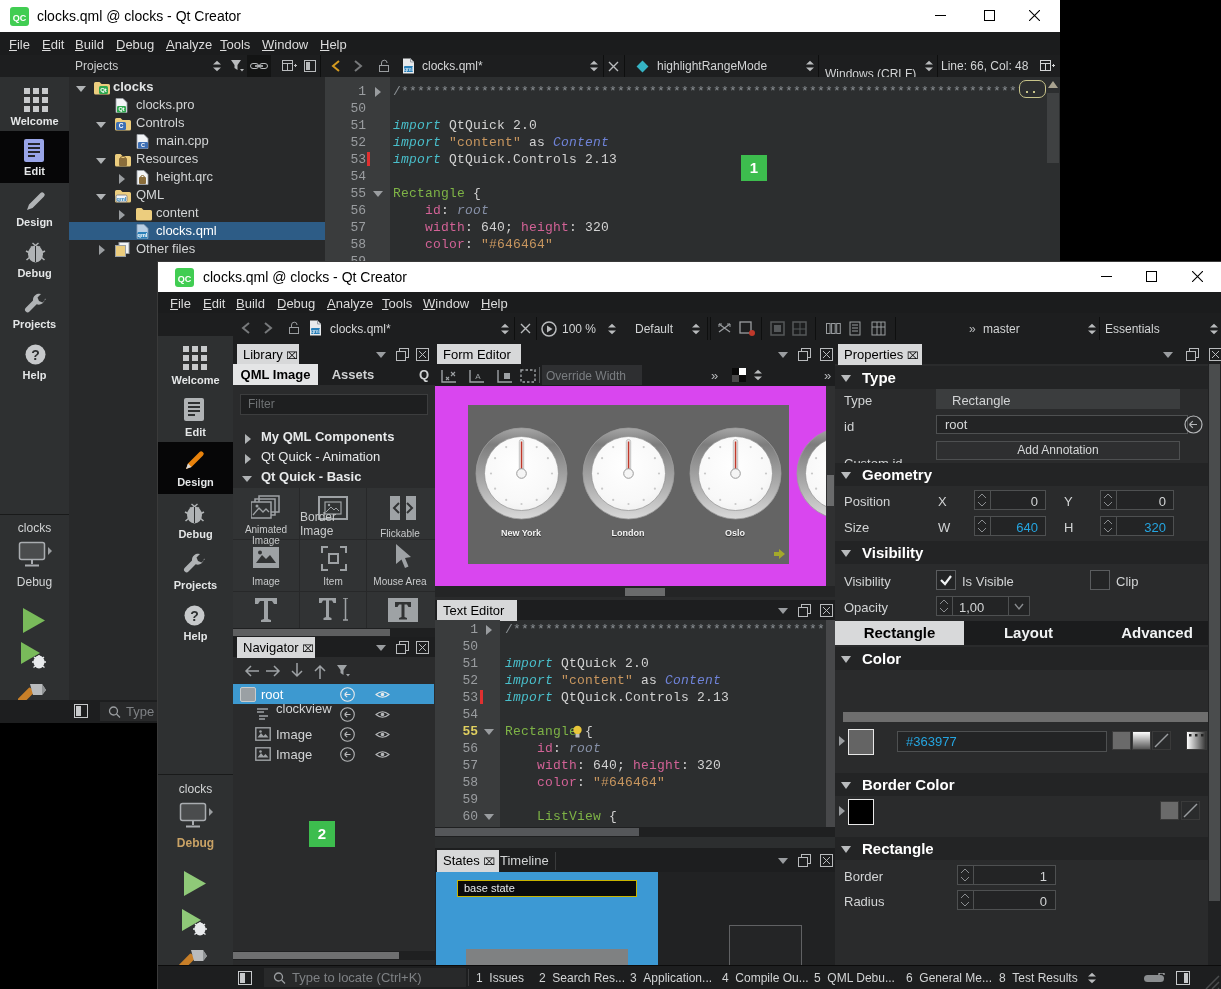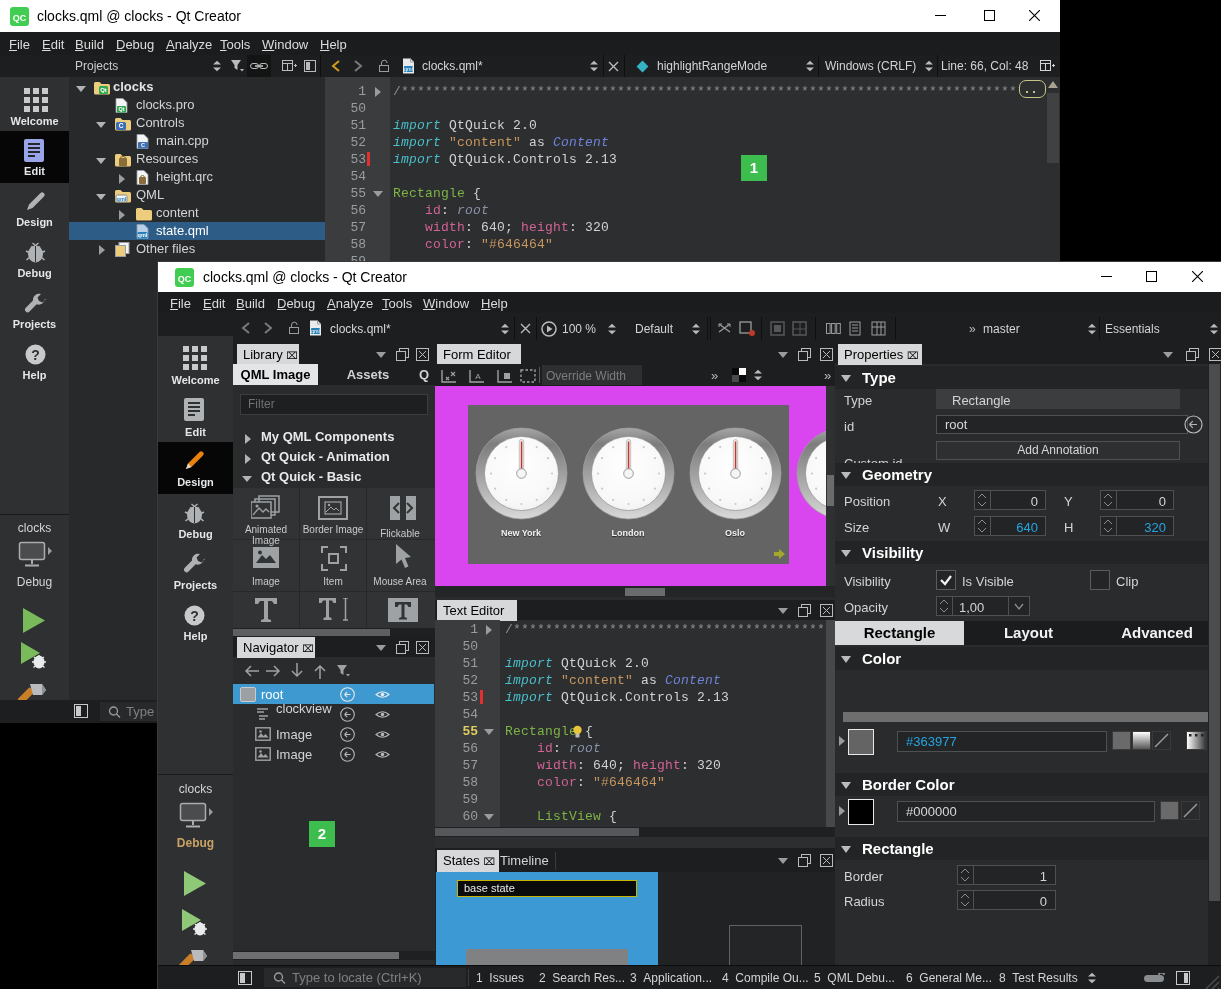--- a/index.html
+++ b/index.html
@@ -100,21 +100,21 @@
   <div class="a" style="left:624px;top:0;width:1px;height:22px;background:#0e0f0f"></div>
   <svg class="a" style="left:636px;top:5px" width="13" height="13">
         <rect x="2.3" y="2.3" width="8.4" height="8.4" fill="#35b3c4" transform="rotate(45 6.5 6.5)"></rect>
       </svg>
   <div class="a" style="left:657px;top:4px;font-size:12px;color:#d2d4d5">highlightRangeMode</div>
   <svg class="a" style="left:805px;top:5px" width="10" height="12">
         <path d="M1 4.6 L5 .8 L9 4.6 Z" fill="#b9bbbd"></path>
         <path d="M1 7.4 L5 11.2 L9 7.4 Z" fill="#b9bbbd"></path>
       </svg>
   <div class="a" style="left:818px;top:0;width:1px;height:22px;background:#0e0f0f"></div>
-  <div class="a" style="left:825px;top:4px;font-size:12px;color:#d2d4d5">Windows (CRLF)</div>
+  <div class="a" style="left:825px;top:12px;font-size:12px;color:#d2d4d5">Windows (CRLF)</div>
   <svg class="a" style="left:924px;top:5px" width="10" height="12">
         <path d="M1 4.6 L5 .8 L9 4.6 Z" fill="#b9bbbd"></path>
         <path d="M1 7.4 L5 11.2 L9 7.4 Z" fill="#b9bbbd"></path>
       </svg>
   <div class="a" style="left:937px;top:0;width:1px;height:22px;background:#0e0f0f"></div>
   <div class="a" style="left:941px;top:4px;font-size:12px;color:#d2d4d5">Line: 66, Col: 48</div>
   <svg class="a" style="left:1040px;top:5px" width="15" height="12">
         <rect x="0.5" y="0.5" width="10" height="10" fill="none" stroke="#d2d4d5"></rect>
         <path d="M0.5 3.5 H10.5 M5.5 3.5 V10.5" stroke="#d2d4d5" fill="none"></path>
         <path d="M12 5.5 H15 M13.5 4 V7" stroke="#d2d4d5"></path>
@@ -253,21 +253,21 @@
   <svg class="a" style="left:67px;top:130px" width="16" height="14">
         <path d="M0 2.5 a1.5 1.5 0 0 1 1.5 -1.5 H5.5 L7.5 3 H14.5 A1.5 1.5 0 0 1 16 4.5 V12 A1.5 1.5 0 0 1 14.5 13.5 H1.5 A1.5 1.5 0 0 1 0 12 Z" fill="#eccd7e"></path>
       </svg>
   <div class="a lbl" style="left:87px;top:128px">content</div>
   <div class="a" style="left:0;top:145px;width:256px;height:18px;background:#2d5c86"></div>
   <svg class="a" style="left:67px;top:147px" width="13" height="15">
         <path d="M1 .5 H8 L12 4.5 V14.5 H1 Z" fill="#b8cfe5" stroke="#8aa0b6" stroke-width=".8"></path>
         <rect x="1.5" y="8" width="10" height="6.5" rx="1.2" fill="#2980b9"></rect>
         <text x="6.5" y="13.2" font-size="5.5" font-weight="bold" text-anchor="middle" fill="#fff">qml</text>
       </svg>
-  <div class="a lbl" style="left:87px;top:146px;color:#fff">state.qml</div>
+  <div class="a lbl" style="left:87px;top:146px;color:#fff">clocks.qml</div>
   <svg class="a" style="left:29px;top:168px" width="8" height="10">
         <path d="M1 0 L7 5 L1 10 Z" fill="#9a9da0"></path>
       </svg>
   <svg class="a" style="left:46px;top:165px" width="15" height="15">
         <rect x="4" y="0.5" width="10" height="11" fill="#f2f4f6" stroke="#9aa0a6"></rect>
         <rect x="0.5" y="3.5" width="10" height="11" fill="#eccd7e" stroke="#9aa0a6"></rect>
       </svg>
   <div class="a lbl" style="left:67px;top:164px">Other files</div>
  </div>
 
@@ -523,34 +523,34 @@
         <rect x="3.5" y="0.5" width="9" height="9" fill="none" stroke="#b9bbbd"></rect>
         <rect x="0.5" y="3.5" width="9" height="9" fill="#1d1e1f" stroke="#b9bbbd"></rect>
       </svg>
   <svg class="a" style="left:183px;top:4px" width="13" height="13">
         <rect x="0.5" y="0.5" width="12" height="12" fill="none" stroke="#b9bbbd"></rect>
         <path d="M3 3 L10 10 M10 3 L3 10" stroke="#b9bbbd"></path>
       </svg>
 
   <div class="a" style="left:0;top:20px;width:202px;height:21px;background:#1d1e1f"></div>
   <div class="a" style="left:0;top:20px;width:85px;height:21px;background:#e4e5e6;color:#000;font-size:13px;font-weight:bold;text-align:center;line-height:21px">QML Image</div>
-  <div class="a" style="left:95px;top:20px;width:80px;height:21px;color:#d0d2d3;font-size:13px;font-weight:bold;text-align:center;line-height:21px">Assets</div>
+  <div class="a" style="left:80px;top:20px;width:80px;height:21px;color:#d0d2d3;font-size:13px;font-weight:bold;text-align:center;line-height:21px">Assets</div>
   <div class="a" style="left:186px;top:20px;width:16px;height:21px;color:#d0d2d3;font-size:13px;font-weight:bold;line-height:21px">Q</div>
 
   <div class="a" style="left:7px;top:50px;width:186px;height:19px;background:#1e1f20;border:1px solid #3c3d3e"></div>
   <div class="a" style="left:15px;top:53px;font-size:12px;color:#6e7173">Filter</div>
 
   <svg class="a" style="left:11px;top:90px" width="8" height="10">
         <path d="M1 0 L7 5 L1 10 Z" fill="#b0b3b5"></path>
       </svg>
   <div class="a" style="left:28px;top:85px;font-size:13px;font-weight:bold;color:#e8eaeb">My QML Components</div>
   <svg class="a" style="left:11px;top:110px" width="8" height="10">
         <path d="M1 0 L7 5 L1 10 Z" fill="#b0b3b5"></path>
       </svg>
-  <div class="a" style="left:28px;top:105px;font-size:13px;font-weight:bold;color:#e8eaeb">Qt Quick - Animation</div>
+  <div class="a" style="left:28px;top:105px;font-size:13px;font-weight:normal;color:#e8eaeb">Qt Quick - Animation</div>
   <svg class="a" style="left:9px;top:131px" width="10" height="8">
         <path d="M0 1 L10 1 L5 7 Z" fill="#b0b3b5"></path>
       </svg>
   <div class="a" style="left:28px;top:125px;font-size:13px;font-weight:bold;color:#e8eaeb">Qt Quick - Basic</div>
 
   <div class="a" style="left:0;top:144px;width:202px;height:140px;background:#313334">
    <div class="a" style="left:66px;top:0;width:1px;height:140px;background:#272829"></div>
    <div class="a" style="left:133px;top:0;width:1px;height:140px;background:#272829"></div>
    <div class="a" style="left:0;top:51px;width:202px;height:1px;background:#272829"></div>
    <div class="a" style="left:0;top:103px;width:202px;height:1px;background:#272829"></div>
@@ -562,21 +562,21 @@
           <path d="M2 21 L8 14 L12 18 L15 15 L18 18" fill="none" stroke="#9ea2a5" stroke-width="1.3"></path>
           <circle cx="6" cy="12" r="1.5" fill="#9ea2a5"></circle>
         </svg>
    <div class="a" style="left:0;top:36px;width:66px;text-align:center;font-size:10px;color:#c9cbcc">Animated<br>Image</div>
    <svg class="a" style="left:85px;top:8px" width="30" height="24">
           <rect x="1" y="1" width="28" height="22" fill="none" stroke="#9ea2a5" stroke-width="2"></rect>
           <rect x="7" y="6" width="16" height="12" fill="none" stroke="#9ea2a5" stroke-width="1.2"></rect>
           <path d="M8 16 L13 11 L16 14 L18 12 L21 15" fill="none" stroke="#9ea2a5"></path>
           <circle cx="11" cy="9" r="1.2" fill="#9ea2a5"></circle>
         </svg>
-   <div class="a" style="left:67px;top:36px;width:66px;text-align:center;font-size:10px;color:#c9cbcc">Border Image</div>
+   <div class="a" style="left:67px;top:22px;width:66px;font-size:12px;color:#c9cbcc">Border Image</div>
    <svg class="a" style="left:157px;top:6px" width="26" height="28">
           <rect x="0" y="2" width="10" height="24" fill="#9ea2a5"></rect>
           <rect x="16" y="2" width="10" height="24" fill="#9ea2a5"></rect>
           <path d="M9 9 L4 14 L9 19 M17 9 L22 14 L17 19" stroke="#313334" stroke-width="2" fill="none"></path>
         </svg>
    <div class="a" style="left:134px;top:40px;width:66px;text-align:center;font-size:10px;color:#c9cbcc">Flickable</div>
 
    <svg class="a" style="left:19px;top:58px" width="28" height="24">
           <rect x="1" y="1" width="26" height="21" fill="#9ea2a5"></rect>
           <path d="M4 17 L10 9 L14 13 L18 9 L24 17 Z" fill="#313334"></path>
@@ -1042,21 +1042,20 @@
         </svg></div>
   <div class="a" style="left:0;top:429px;width:373px;height:23px;background:#232425"></div>
   <svg class="a" style="left:6px;top:438px" width="10" height="7">
         <path d="M0 0 L10 0 L5 7 Z" fill="#b9bbbd"></path>
       </svg>
   <div class="a hdr" style="left:27px;top:432px">Border Color</div>
   <svg class="a" style="left:3px;top:462px" width="8" height="10">
         <path d="M1 0 L7 5 L1 10 Z" fill="#9a9da0"></path>
       </svg>
   <div class="a" style="left:13px;top:455px;width:24px;height:24px;background:#000;border:1px solid #e8e8e8"></div>
-  <div class="a fld" style="left:62px;top:457px;width:248px;height:17px;padding:2px 0 0 8px">#000000</div>
   <div class="a" style="left:325px;top:457px;width:17px;height:17px;background:#6a6a6a;border:1px solid #3a3a3a"></div>
   <div class="a" style="left:346px;top:457px;width:17px;height:17px;background:#2a2b2c;border:1px solid #3a3a3a"><svg width="17" height="17">
           <path d="M2 15 L15 2" stroke="#9a9da0" stroke-width="1.4"></path>
         </svg></div>
   <div class="a" style="left:0;top:493px;width:373px;height:23px;background:#232425"></div>
   <svg class="a" style="left:6px;top:502px" width="10" height="7">
         <path d="M0 0 L10 0 L5 7 Z" fill="#b9bbbd"></path>
       </svg>
   <div class="a hdr" style="left:27px;top:496px">Rectangle</div>
   <div class="a lbl" style="left:9px;top:525px">Border</div>

